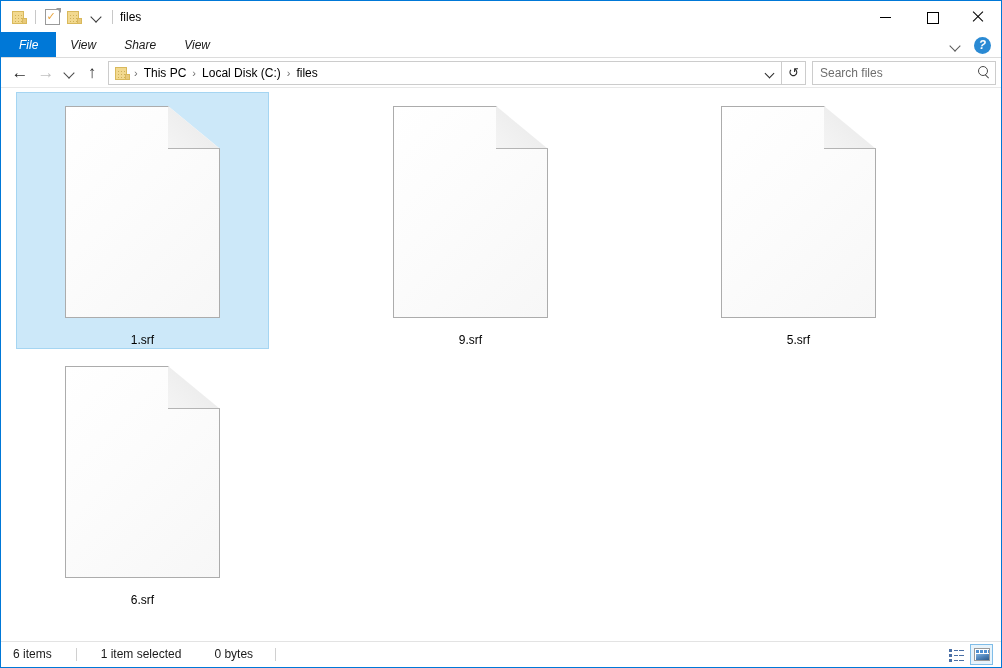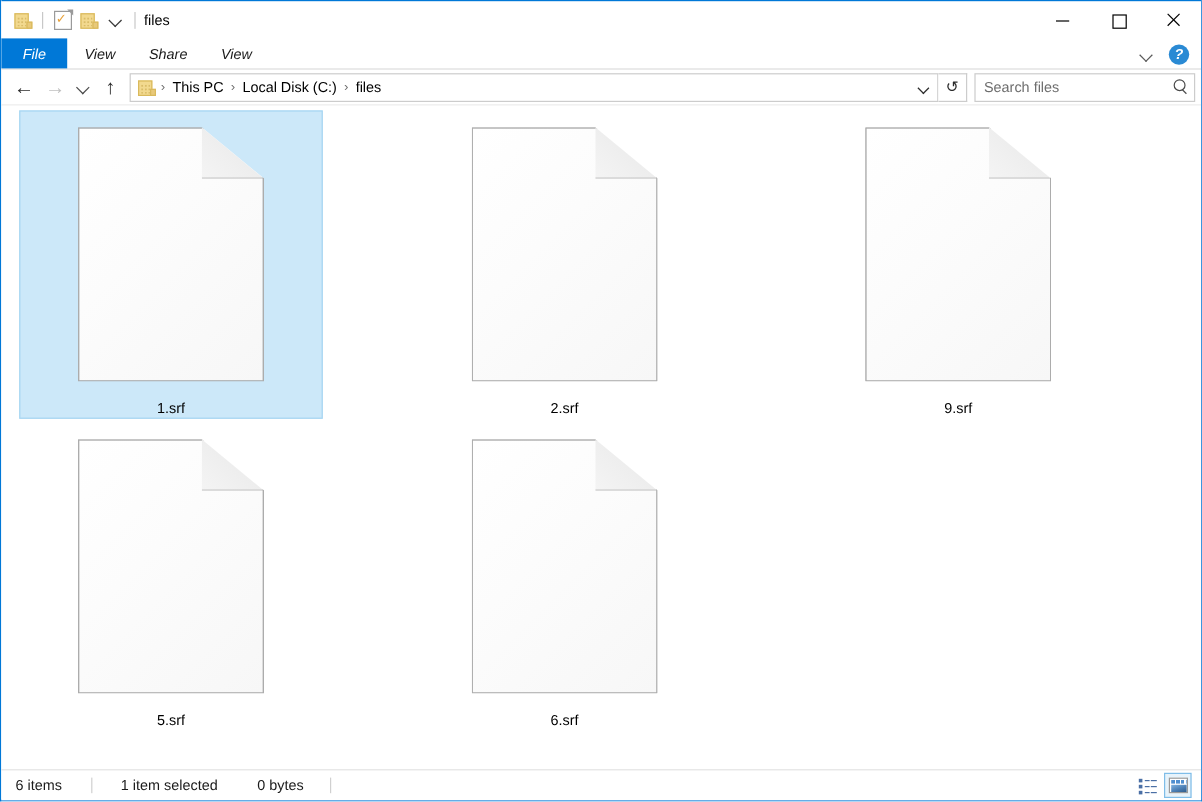--- a/index.html
+++ b/index.html
@@ -599,28 +599,20 @@
 
       <div class="file-item selected">
         <div class="file-icon">
           <div class="page"></div>
             <div class="page-edge"></div>
             <div class="fold"></div>
         </div>
         <div class="file-label">1.srf</div>
       </div>
 
-      <div class="file-item">
-        <div class="file-icon">
-          <div class="page"></div>
-            <div class="page-edge"></div>
-            <div class="fold"></div>
-        </div>
-        <div class="file-label">2.srf</div>
-      </div>
 
 
       <div class="file-item">
         <div class="file-icon">
           <div class="page"></div>
             <div class="page-edge"></div>
             <div class="fold"></div>
         </div>
         <div class="file-label">9.srf</div>
       </div>

